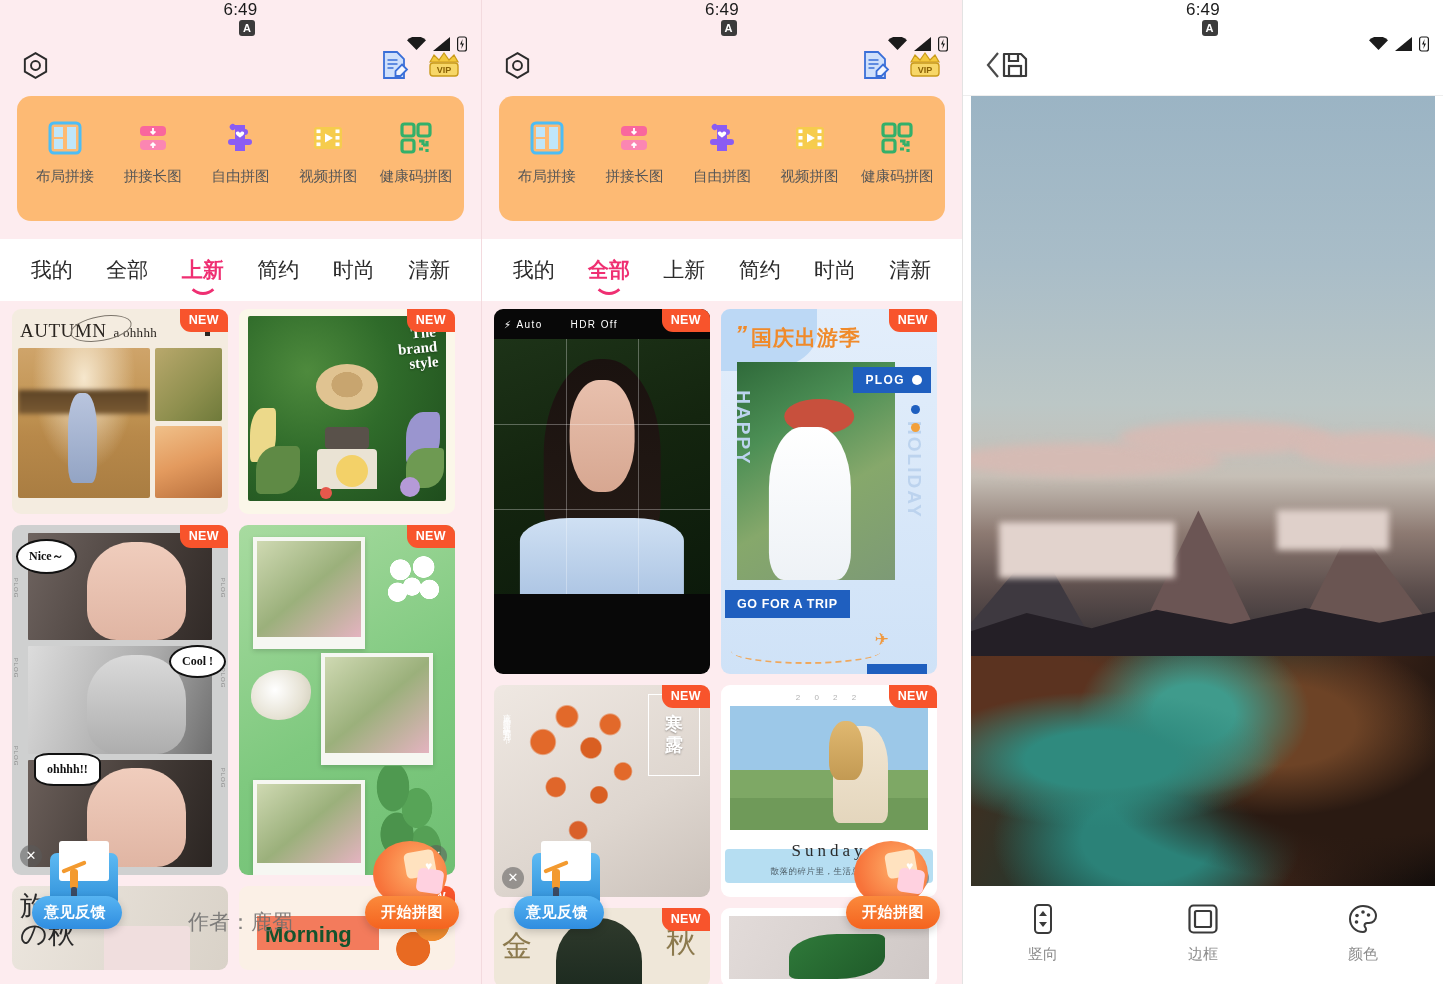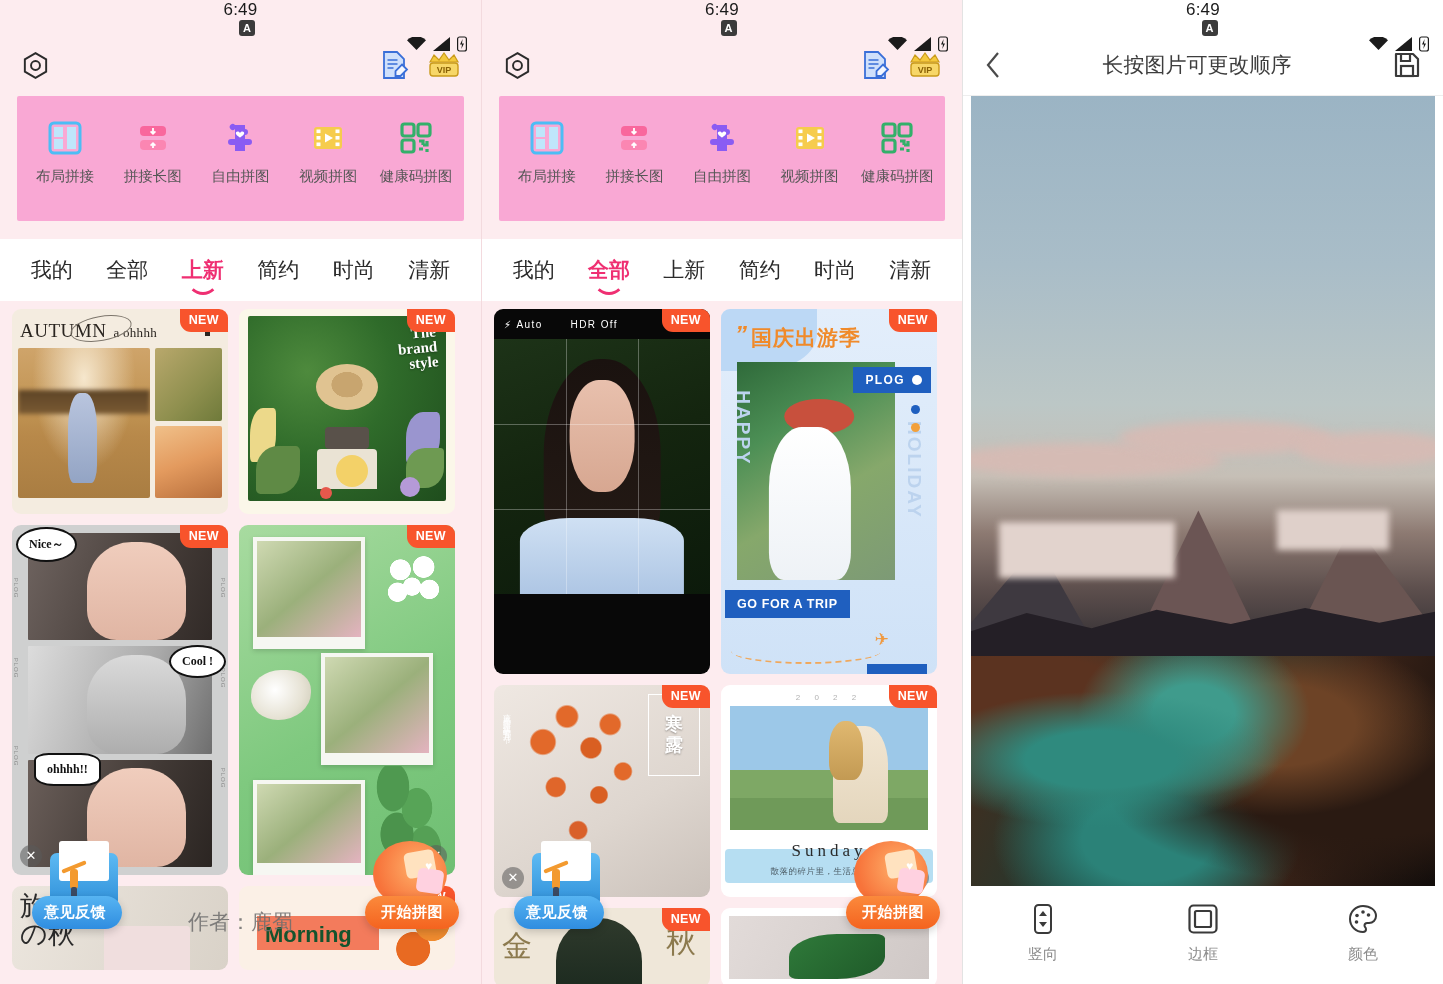--- a/index.html
+++ b/index.html
@@ -36,21 +36,21 @@
   .app-head {
     height: 62px; display: flex; align-items: center; padding: 0 20px;
   }
   .settings-ico { width: 31px; height: 31px; }
   .head-right { margin-left: auto; display: flex; align-items: center; gap: 18px; }
   .edit-ico { width: 30px; height: 30px; }
   .vip-ico  { width: 34px; height: 28px; }
 
   
   .func-card {
-    margin: 0 17px; background: #f9a8d4; border-radius: 2px;
+    margin: 0 17px; background: #fdba74; border-radius: 14px;
     height: 125px; display: flex; align-items: center; padding: 12px 4px 23px;
   }
   .func-item {
     flex: 1; display: flex; flex-direction: column; align-items: center; gap: 12px;
   }
   .func-icon { width: 34px; height: 34px; display: block; }
   .func-label { font-size: 14.5px; color: #575757; white-space: nowrap; }
 
   
   .tabs {
@@ -141,21 +141,21 @@
   .cm-f2 { background: linear-gradient(110deg,#dcdcdc,#a9a9a9 60%,#6e6e6e); }
   .cm-f3 { background: linear-gradient(110deg,#6b5f5a,#413935 60%,#2b2522); }
   .cm-face { position: absolute; right: 14%; bottom: 0; width: 54%; height: 92%;
      background: linear-gradient(#f0cdbd, #e0b5a3); border-radius: 45% 45% 30% 30%; }
   .cm-f2 .cm-face { background: linear-gradient(#dadada,#adadad); }
   .bubble {
     position: absolute; background: #fff; border: 2.5px solid #111; border-radius: 50%;
     font-size: 12px; font-weight: 700; color: #111; padding: 7px 11px; z-index: 4;
     font-family: "Liberation Serif", serif;
   }
-  .bub1 { left: 4px;  top: 2px; }
+  .bub1 { left: 4px;  top: 14px; }
   .bub2 { right: 2px; top: 120px; }
   .bub3 { left: 22px; top: 228px; border-radius: 22% 30% 26% 30%; }
   .plogmark { position: absolute; font-size: 6px; color: #8e8e8e; letter-spacing: 1px;
      transform: rotate(90deg); }
 
   
   .c-flower { height: 350px; background: linear-gradient(150deg,#a8dba0,#7fc97f 55%,#6fbf73); position: relative; }
   .poladj { position: absolute; background: #f6f7f2; padding: 4px 4px 12px; box-shadow: 0 2px 5px rgba(0,0,0,.16); }
   .poladj i { display: block; height: 100%; background: linear-gradient(140deg,#cfd9b2,#9bb07b 50%,#e4b3c0); }
   .p1 { left: 14px; top: 12px; width: 112px; height: 112px; }
@@ -794,21 +794,20 @@
             <rect x="0.6" y="1" width="8.8" height="14" rx="2" fill="none" stroke="#1b1b1b" stroke-width="1.2"></rect>
             <path d="M5.6 3 3 8.6h2L4.3 13 7 7.4H5Z" fill="#1b1b1b"></path>
           </svg>
       </span>
     </div>
 
     <div class="c-head">
       <svg width="16" height="28" viewBox="0 0 16 28" class="c-back">
         <path d="M13 2 3 14l10 12" fill="none" stroke="#4a4a4a" stroke-width="2.2"></path>
       </svg>
-      <div class="c-title">长按图片可更改顺序</div>
       <svg class="c-save" viewBox="0 0 28 28">
         <path d="M3 3h17l5 5v17H3Z" fill="none" stroke="#3a3a3a" stroke-width="2.2" stroke-linejoin="round"></path>
         <path d="M8 3v7h9V3" fill="none" stroke="#3a3a3a" stroke-width="2.2"></path>
         <rect x="8" y="15" width="12" height="10" fill="none" stroke="#3a3a3a" stroke-width="2.2"></rect>
       </svg>
     </div>
 
     <div class="c-canvas">
       <div class="img-mtn">
         <i class="mtn-cloud" style="left:-4%;top:62%;width:58%;"></i>

